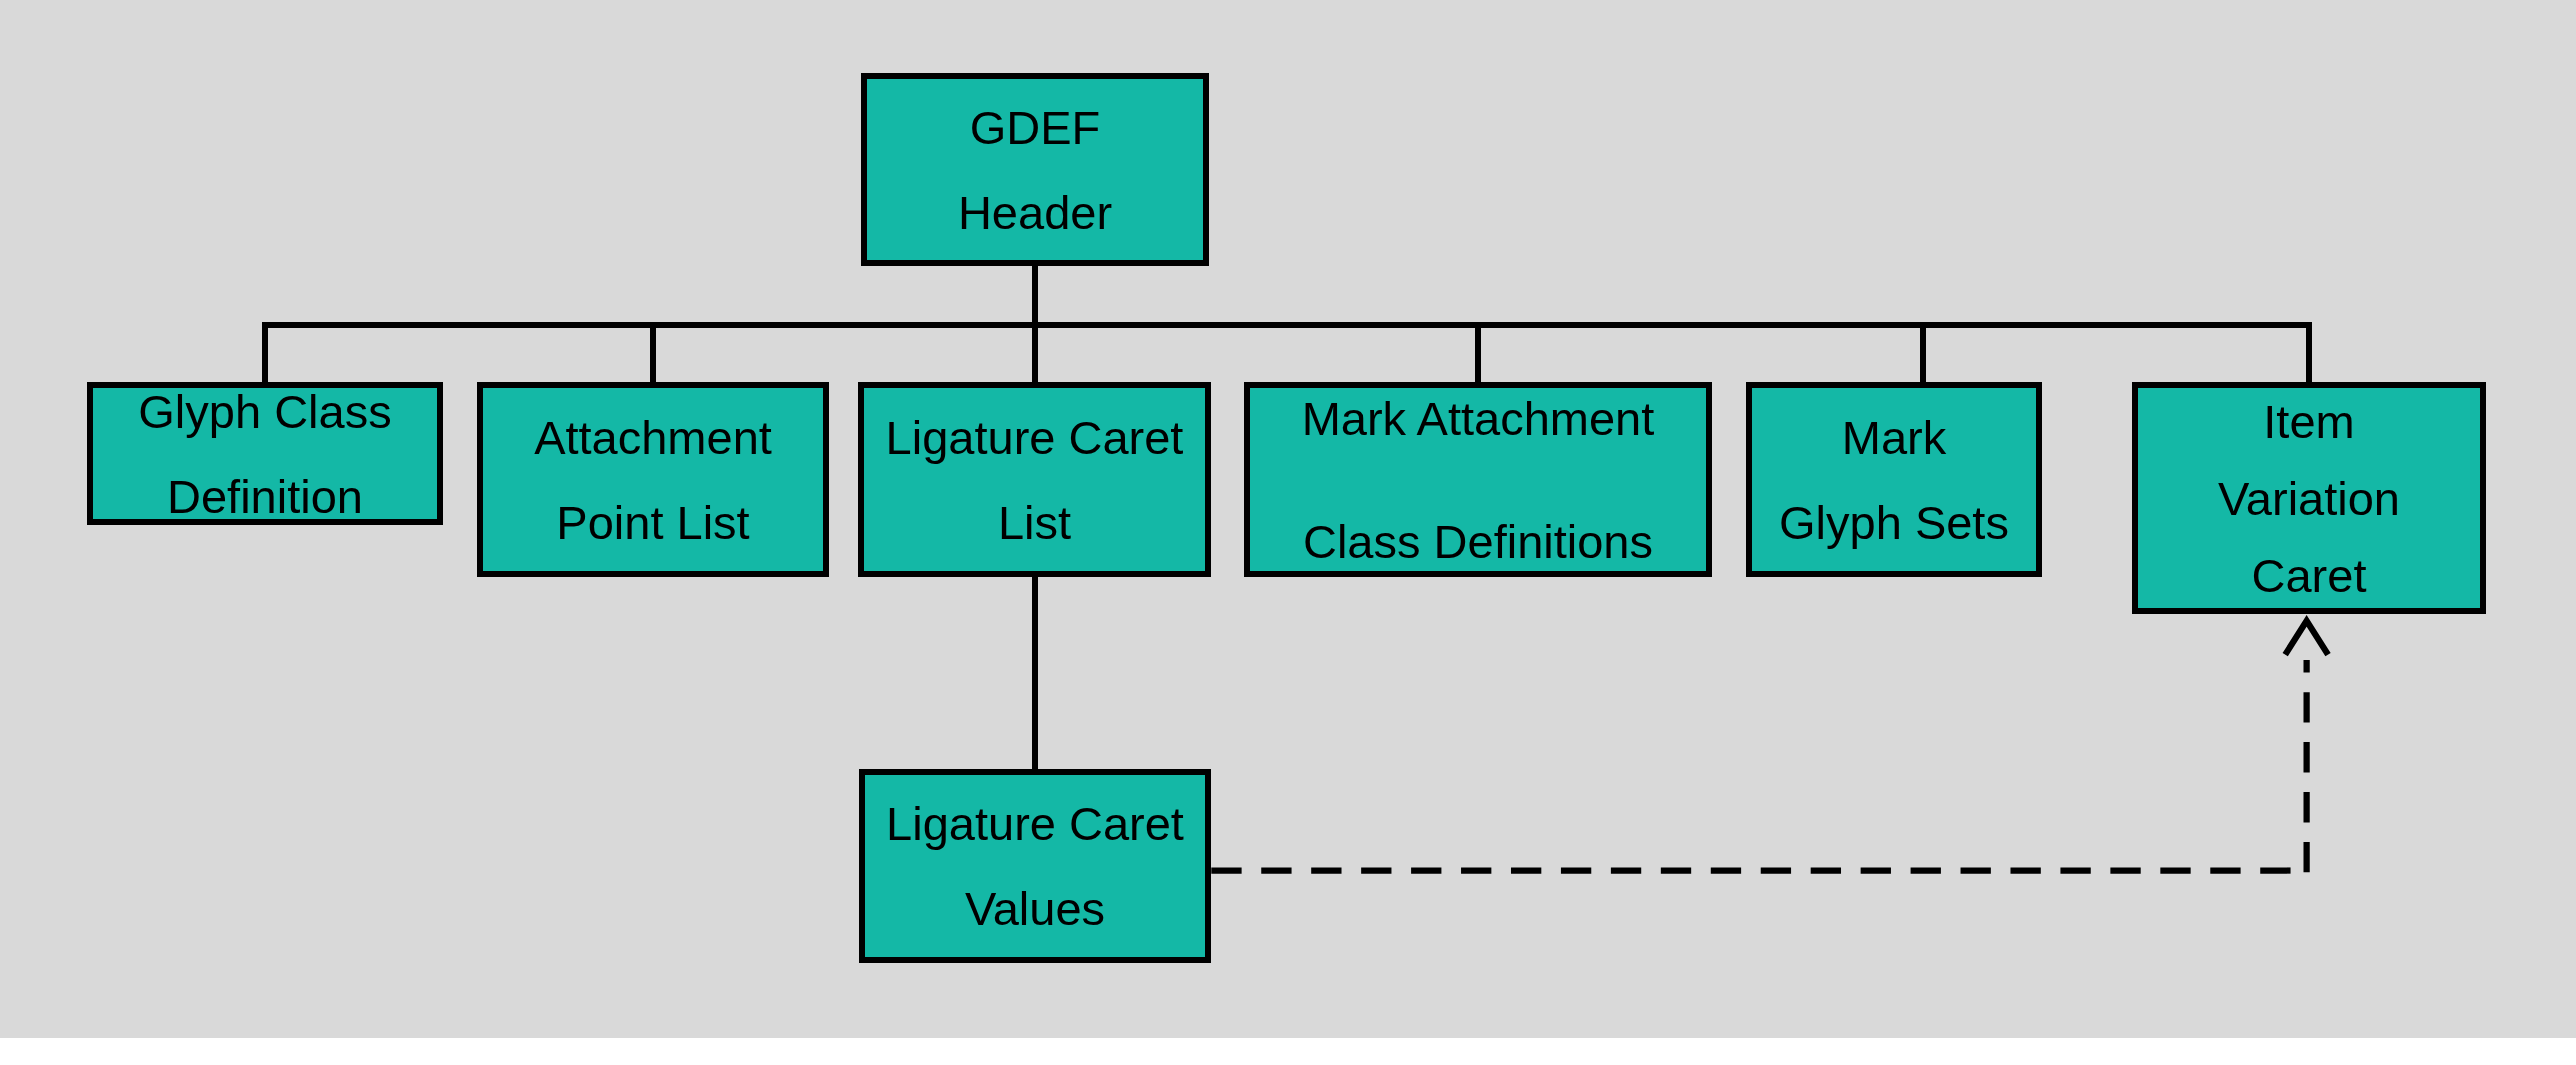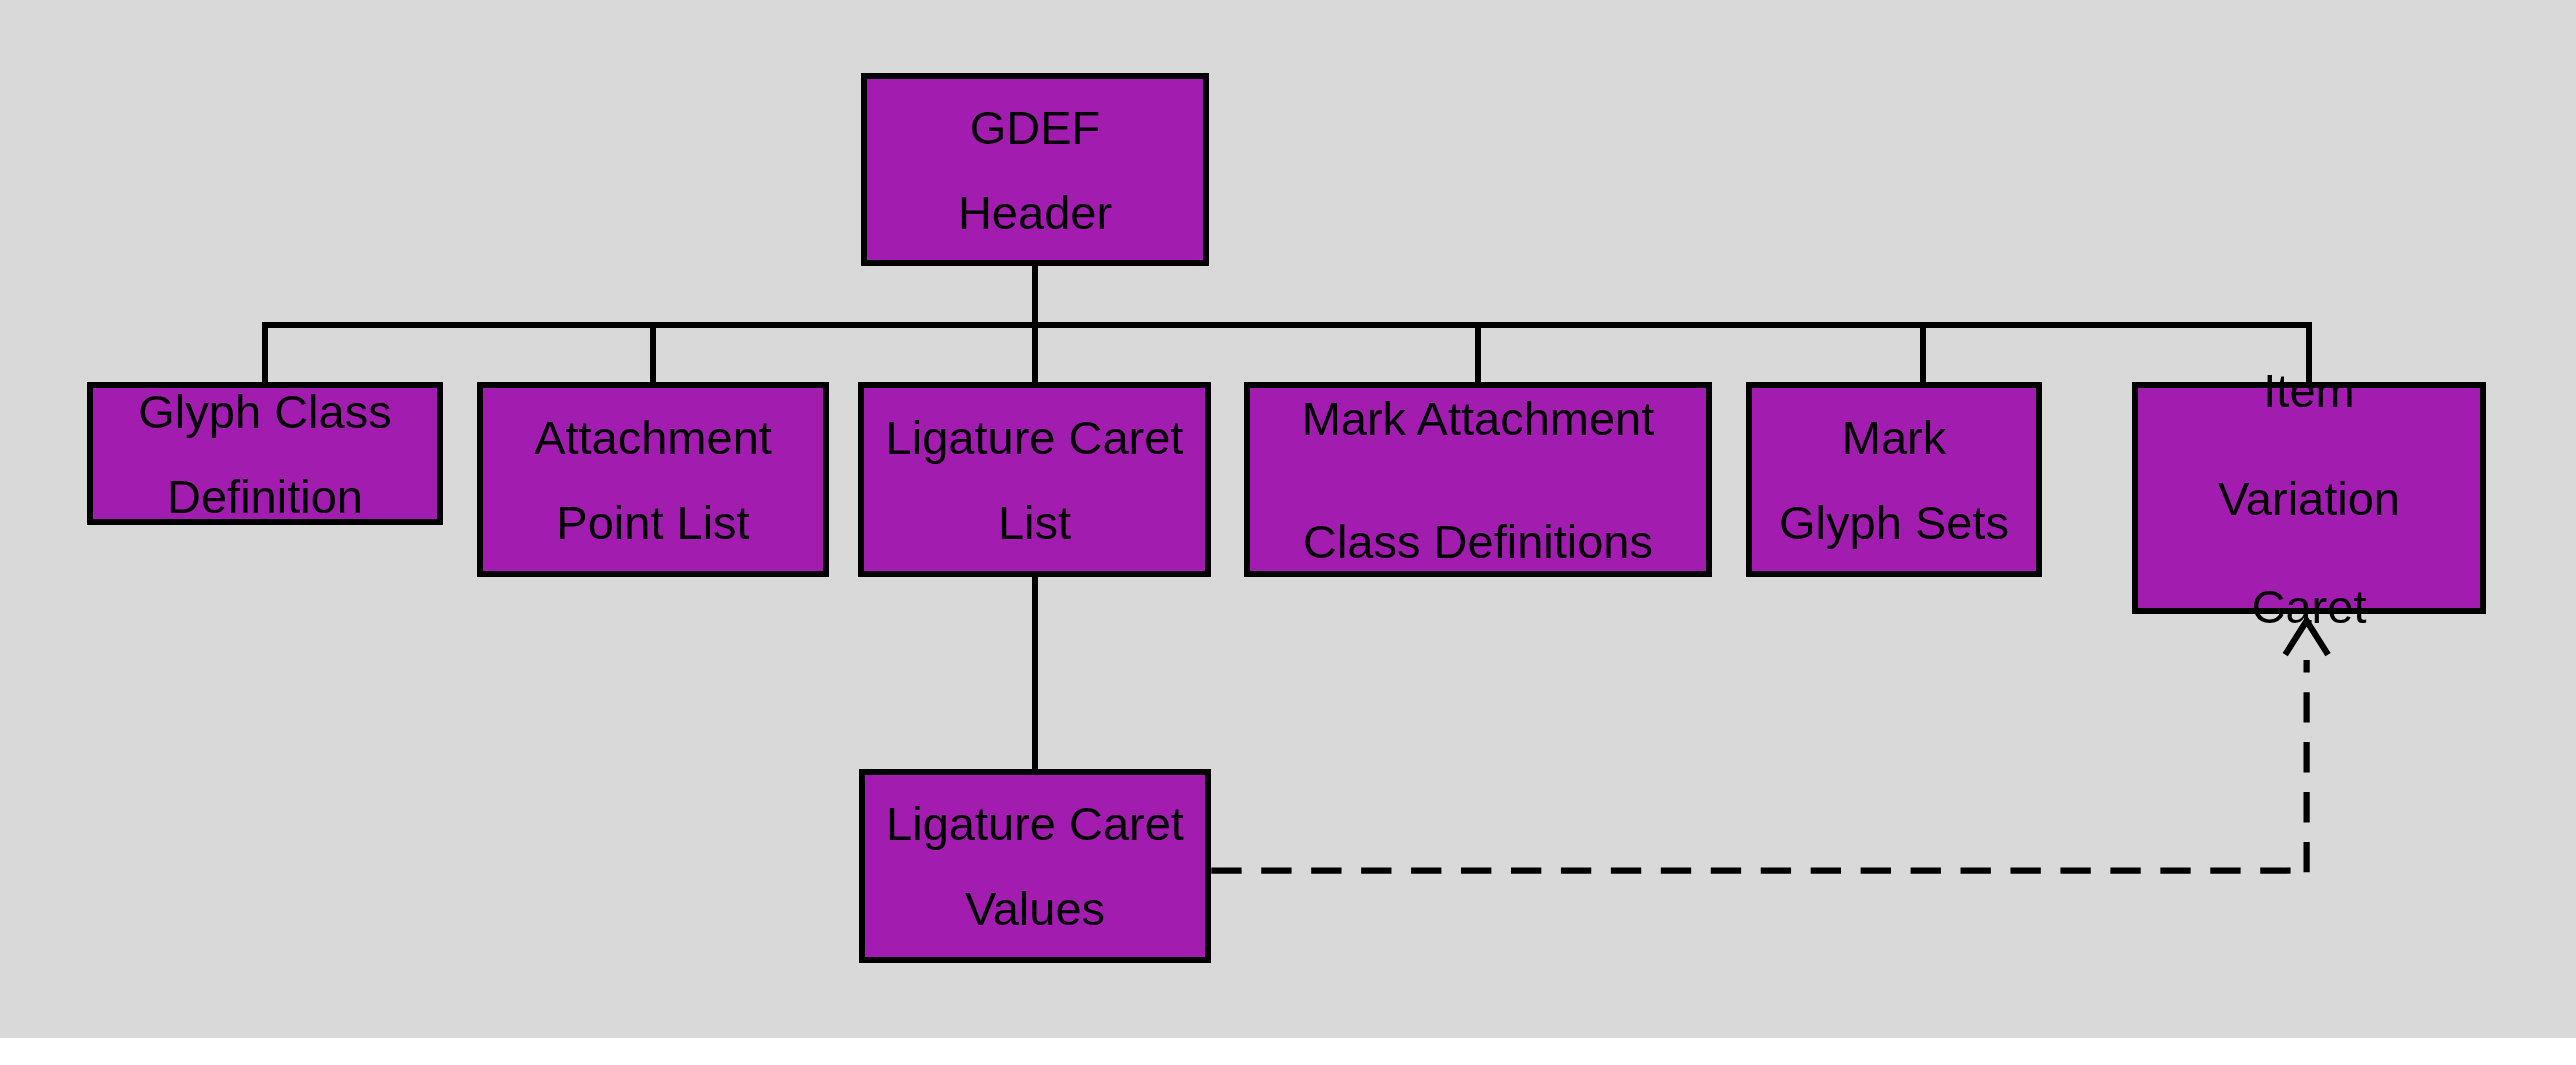--- a/index.html
+++ b/index.html
@@ -18,40 +18,40 @@
   #slide-bg {
     position: absolute;
     left: 0; top: 0;
     width: 2576px;
     height: 1038px;
     background: #d9d9d9;
   }
   .box {
     position: absolute;
     box-sizing: border-box;
-    background: #a21caf;
+    background: #14b8a6;
     border: 6.2px solid #000000;
     display: flex;
     flex-direction: column;
     align-items: center;
     justify-content: center;
     text-align: center;
     color: #000000;
     font-size: 47px;
     line-height: 85px;
     white-space: nowrap;
   }
   
   #b-gdef      { left:  861px; top:  73px; width: 348px; height: 193px; }
   #b-glyph     { left:   87px; top: 382px; width: 356px; height: 143px; }
   #b-attach    { left:  477px; top: 382px; width: 352px; height: 195px; }
   #b-ligcaret  { left:  858px; top: 382px; width: 353px; height: 195px; }
   #b-markatt   { left: 1244px; top: 382px; width: 468px; height: 195px; gap: 38px; }
   #b-markglyph { left: 1746px; top: 382px; width: 296px; height: 195px; }
-  #b-itemvar   { left: 2132px; top: 382px; width: 354px; height: 232px; line-height: 77px; gap: 31px; }
+  #b-itemvar   { left: 2132px; top: 382px; width: 354px; height: 232px; line-height: 77px; }
   #b-ligvalues { left:  859px; top: 769px; width: 352px; height: 194px; }
 
   .conn {
     position: absolute;
     background: #000000;
   }
   
   #c-gdef-drop   { left: 1032px; top: 263px; width:    6.2px; height: 121px; }
   #c-trunk       { left:  262px; top: 322px; width: 2050px; height:   6.2px; }
   #c-drop-glyph  { left:  262px; top: 322px; width:    6.2px; height:  62px; }

